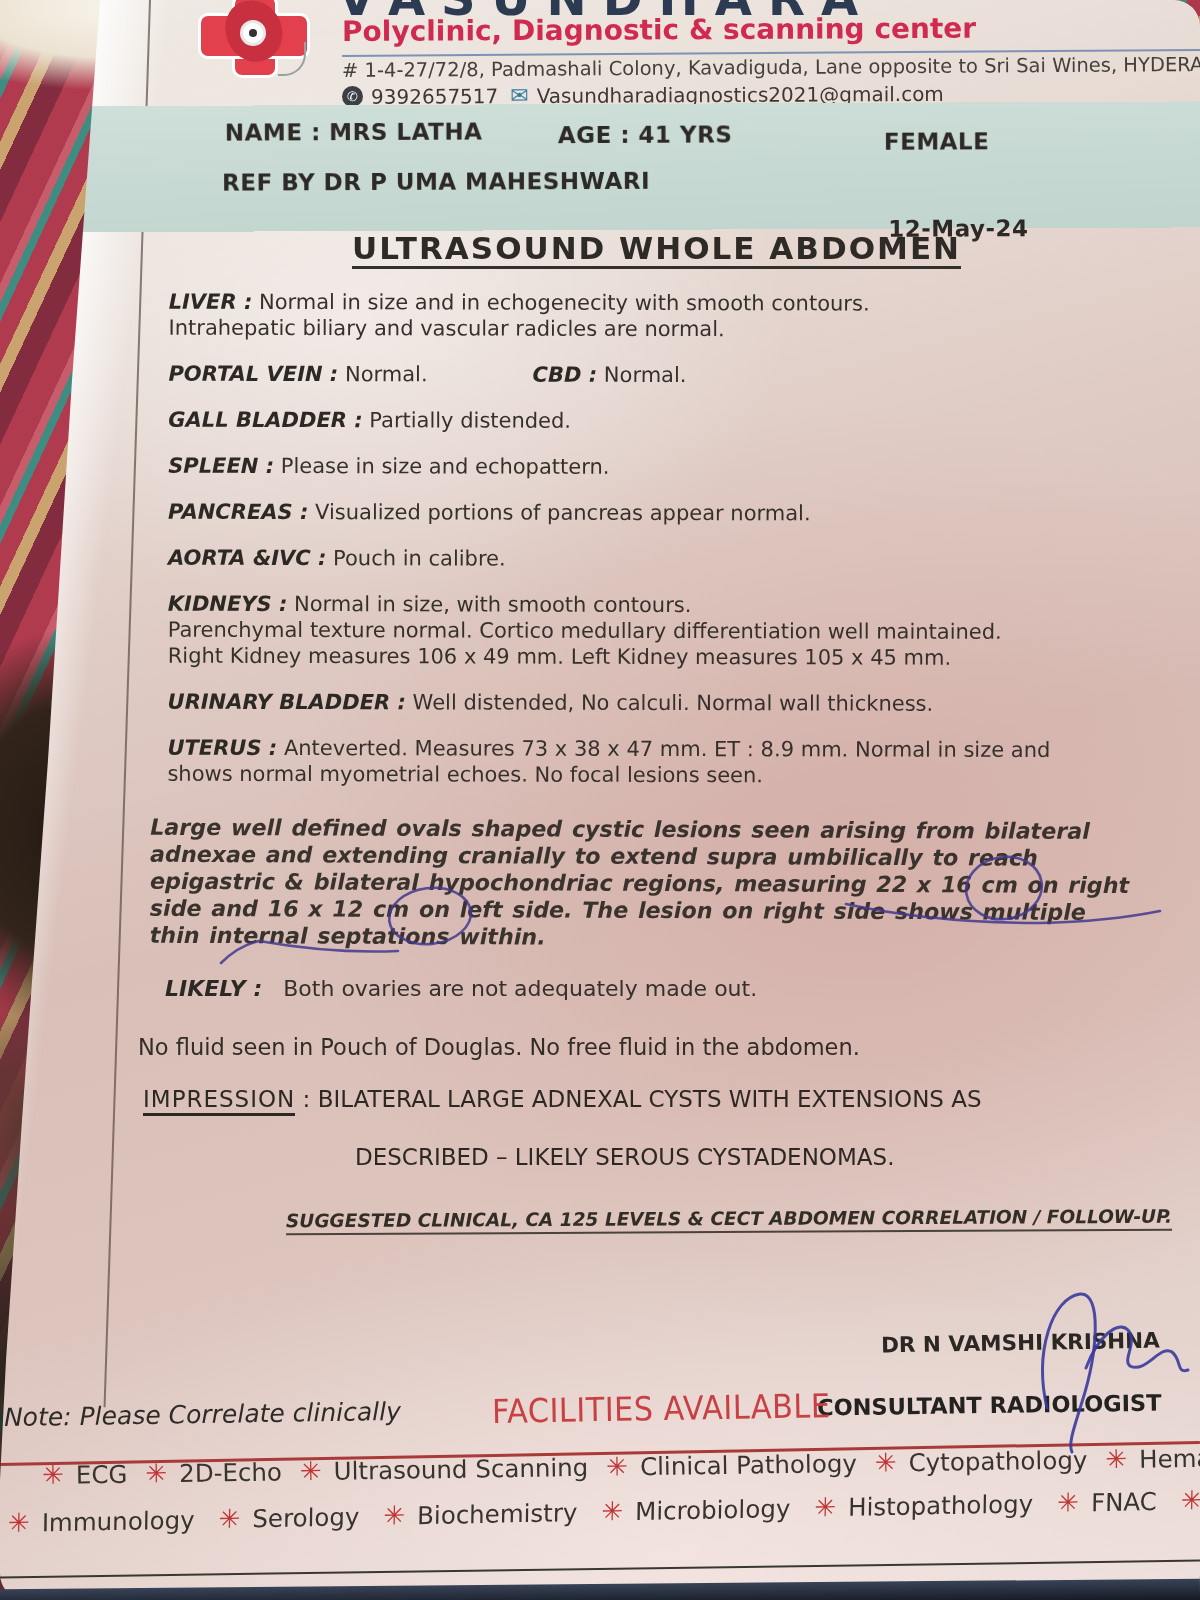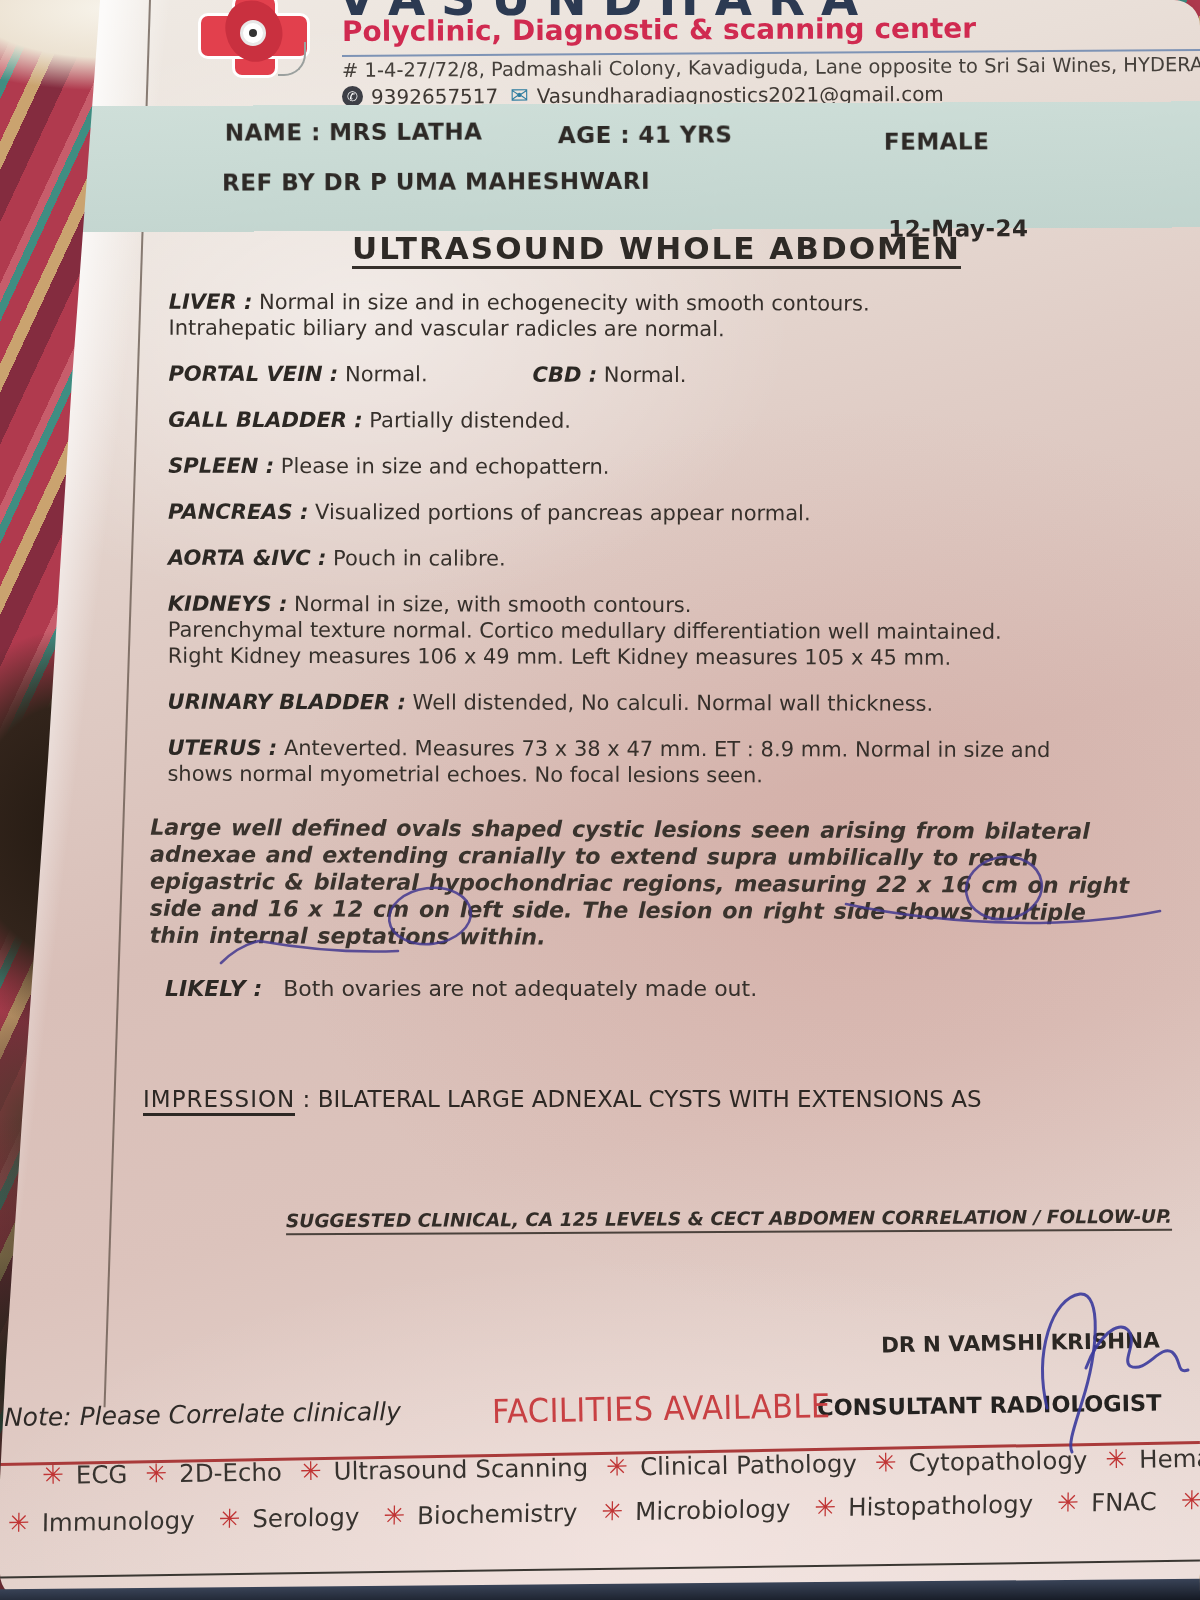--- a/index.html
+++ b/index.html
@@ -178,23 +178,25 @@
         <div class="adx-line">epigastric &amp; bilateral hypochondriac regions, measuring 22 x 16 cm on right</div>
         <div class="adx-line">side and 16 x 12 cm on left side. The lesion on right side shows multiple</div>
         <div class="adx-line">thin internal septations within.</div>
       </section>
 
     <div class="ovaries-row">
       <span class="f-label">LIKELY :</span>
       <span>&nbsp;&nbsp;</span><span>Both ovaries are not adequately made out.</span>
     </div>
 
+    <div class="fluid">No fluid seen in Pouch of Douglas.  No free fluid in the abdomen.</div>
 
     <div class="impression">
       <span class="imp-label">IMPRESSION</span><span>  :  </span><span>BILATERAL LARGE ADNEXAL CYSTS WITH EXTENSIONS AS</span>
+      <div class="imp-line2">DESCRIBED – LIKELY SEROUS CYSTADENOMAS.</div>
     </div>
 
     <div class="suggestion">SUGGESTED CLINICAL, CA 125 LEVELS &amp; CECT ABDOMEN CORRELATION / FOLLOW-UP.</div>
 
     <div class="doctor">DR N VAMSHI KRISHNA</div>
     <div class="designation">CONSULTANT RADIOLOGIST</div>
 
     <div class="note">Note: Please Correlate clinically</div>
     <div class="fac-title">FACILITIES AVAILABLE</div>
     <div class="red-rule"></div>

